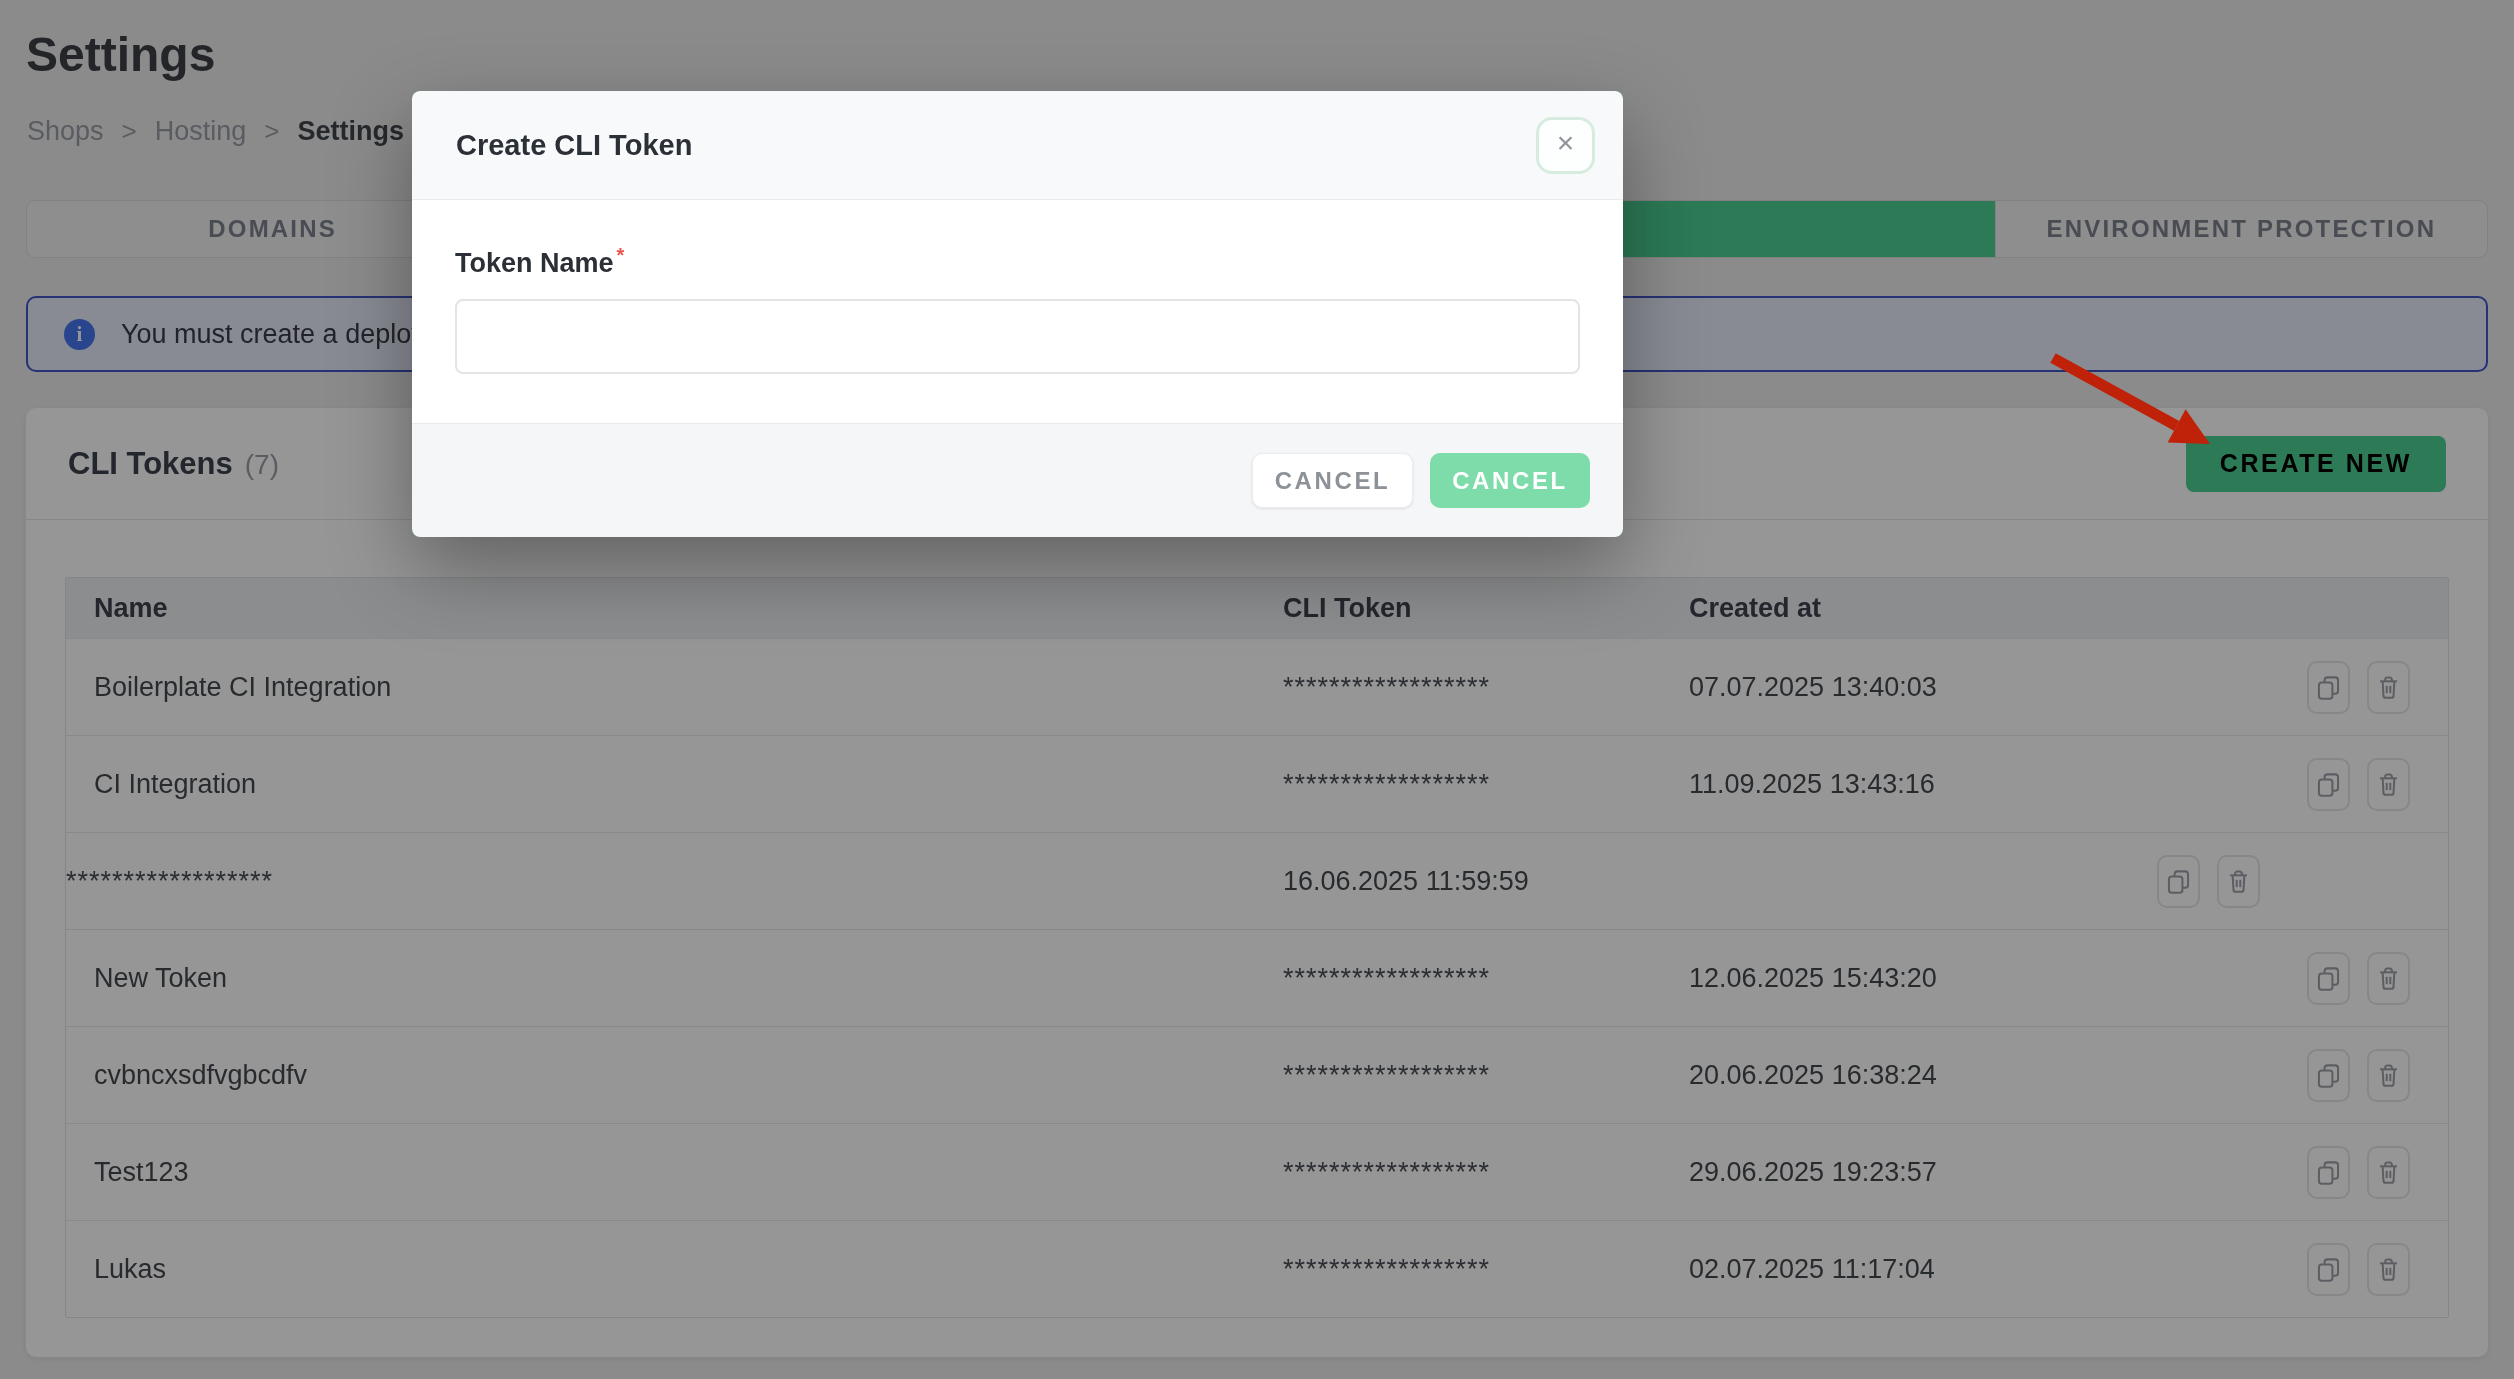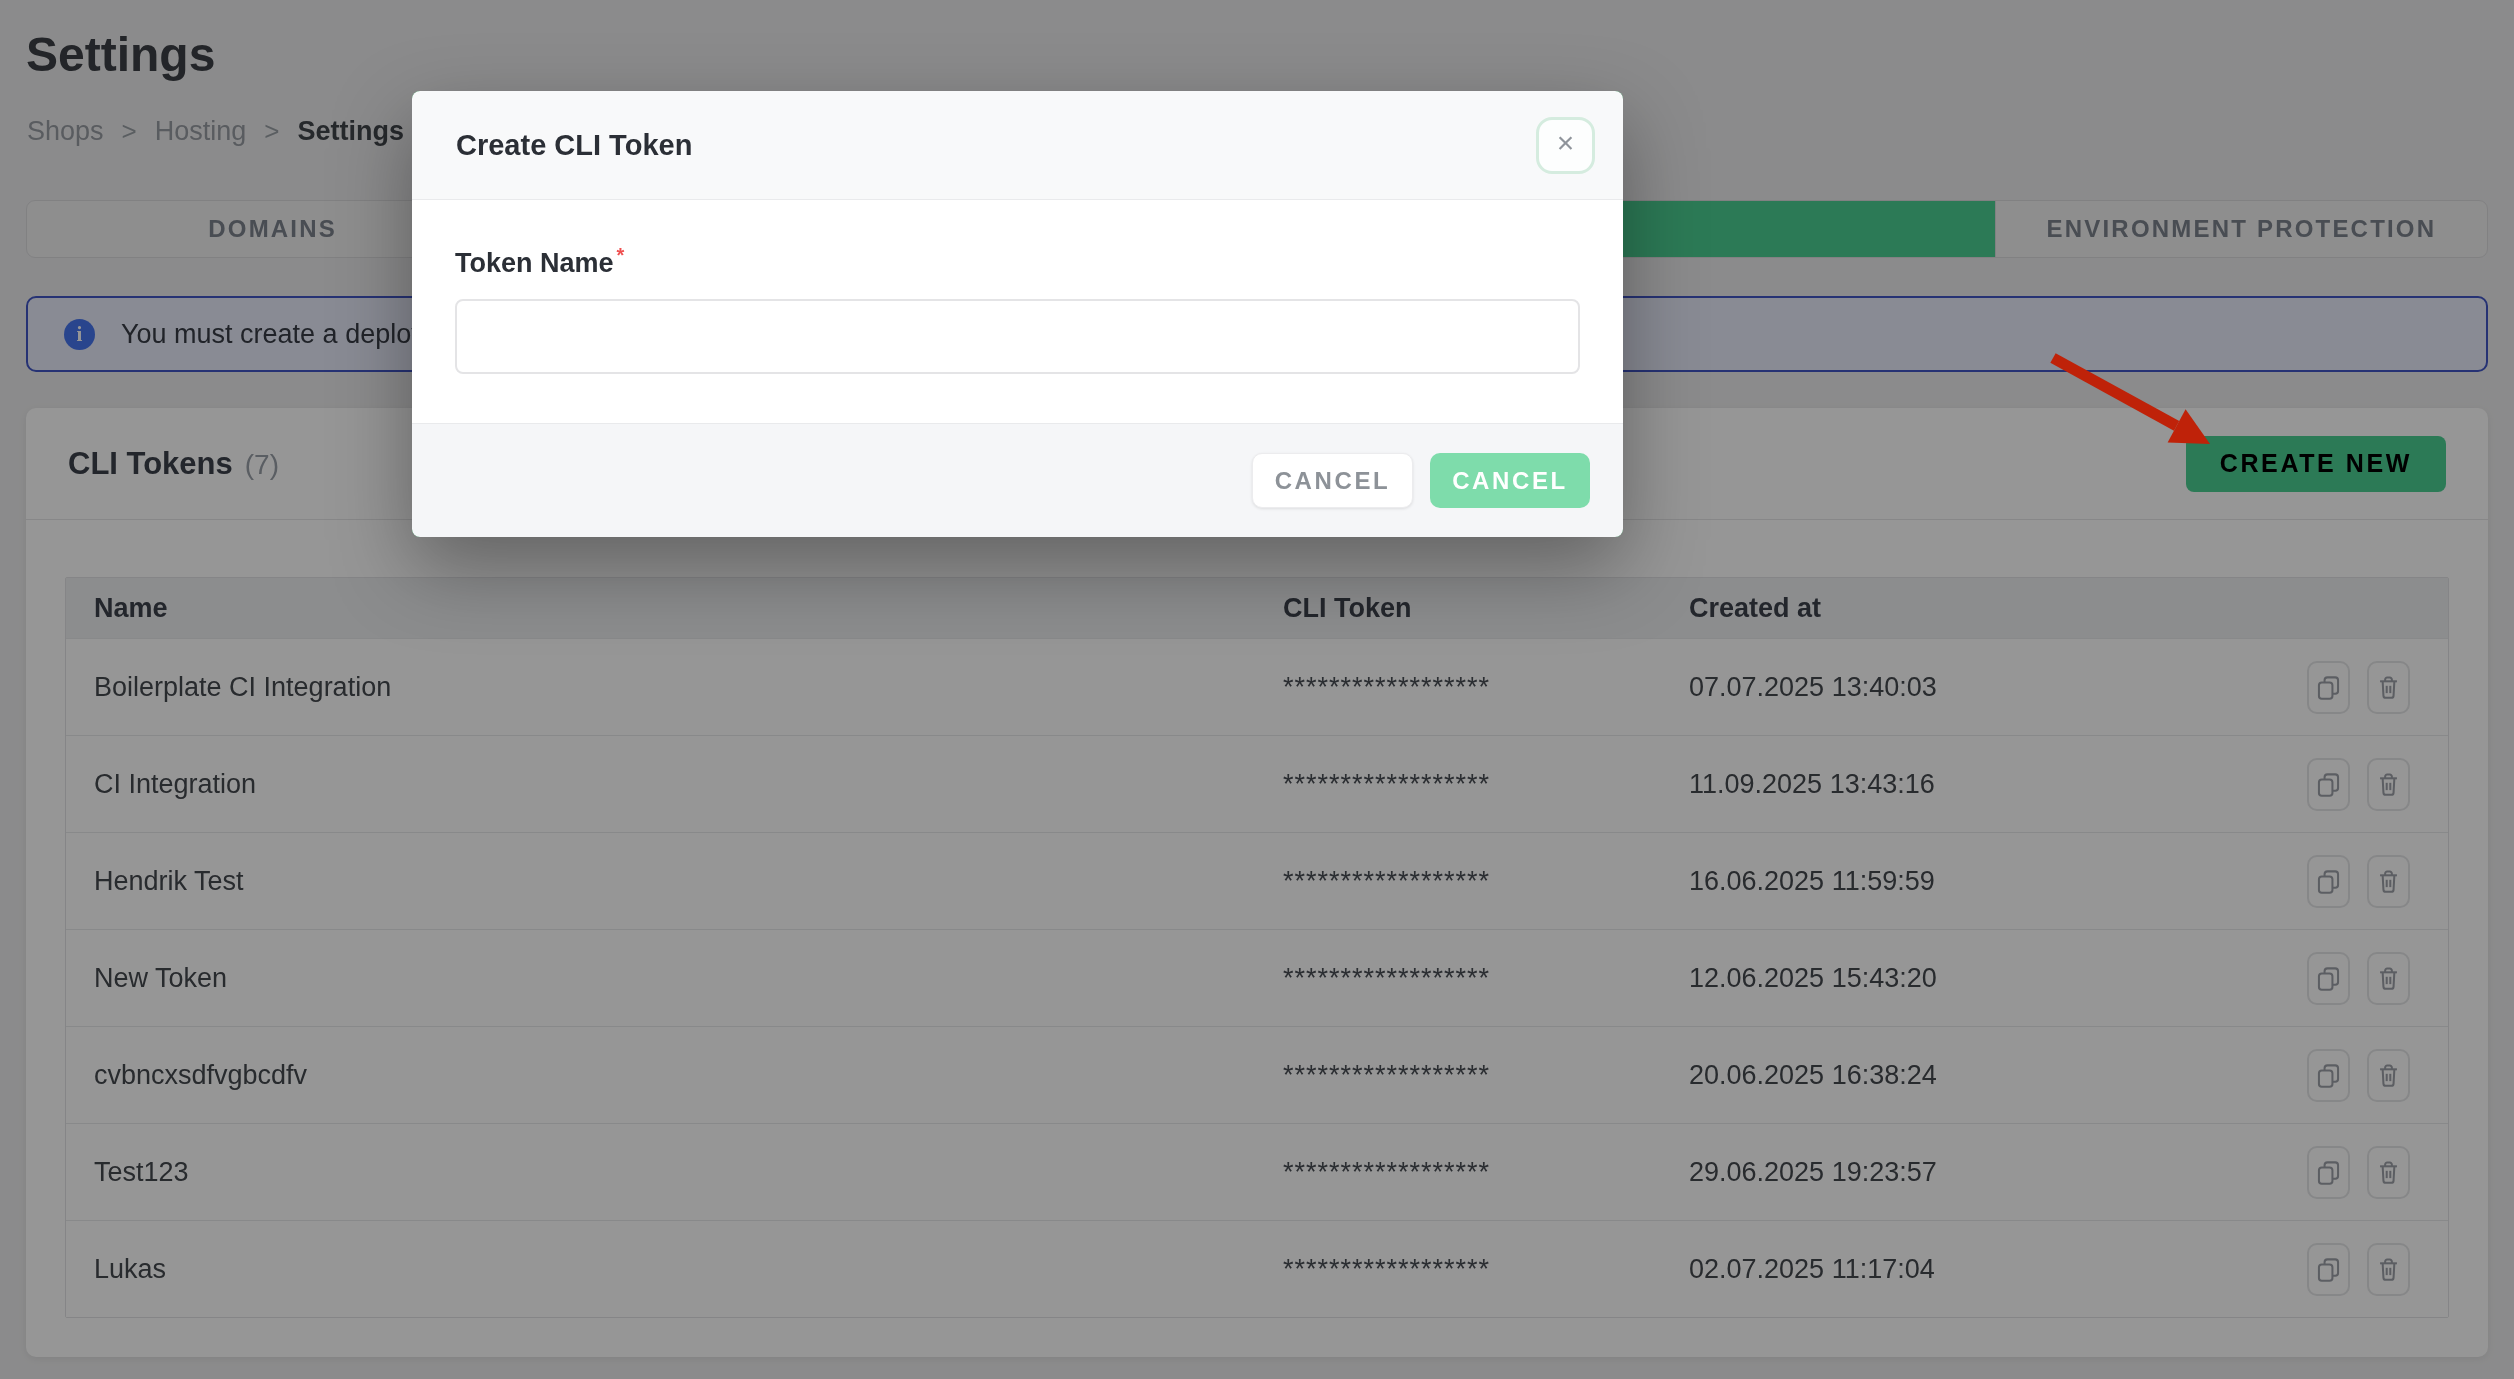--- a/index.html
+++ b/index.html
@@ -222,21 +222,20 @@
           <path d="M9 6.5V5a1.8 1.8 0 0 1 1.8-1.8h2.4A1.8 1.8 0 0 1 15 5v1.5"></path>
           <path d="M6.8 6.5l.7 12.7a2.1 2.1 0 0 0 2.1 2h4.8a2.1 2.1 0 0 0 2.1-2l.7-12.7"></path>
           <path d="M10.4 10.5v6.5"></path>
           <path d="M13.6 10.5v6.5"></path>
         </svg>
       </button>
     </div>
   </div>
 
   <div class="t-row t-body-row">
-    <div class="cell-name">Hendrik Test</div>
     <div class="cell-token">******************</div>
     <div>16.06.2025 11:59:59</div>
     <div class="cell-actions">
       <button class="icon-btn">
         <svg width="27" height="27" viewBox="0 0 24 24">
           <rect x="8.5" y="3" width="12" height="14.5" rx="2.5"></rect>
           <rect x="3.5" y="7.5" width="12" height="14.5" rx="2.5" fill="#ffffff"></rect>
         </svg>
       </button>
       <button class="icon-btn">

